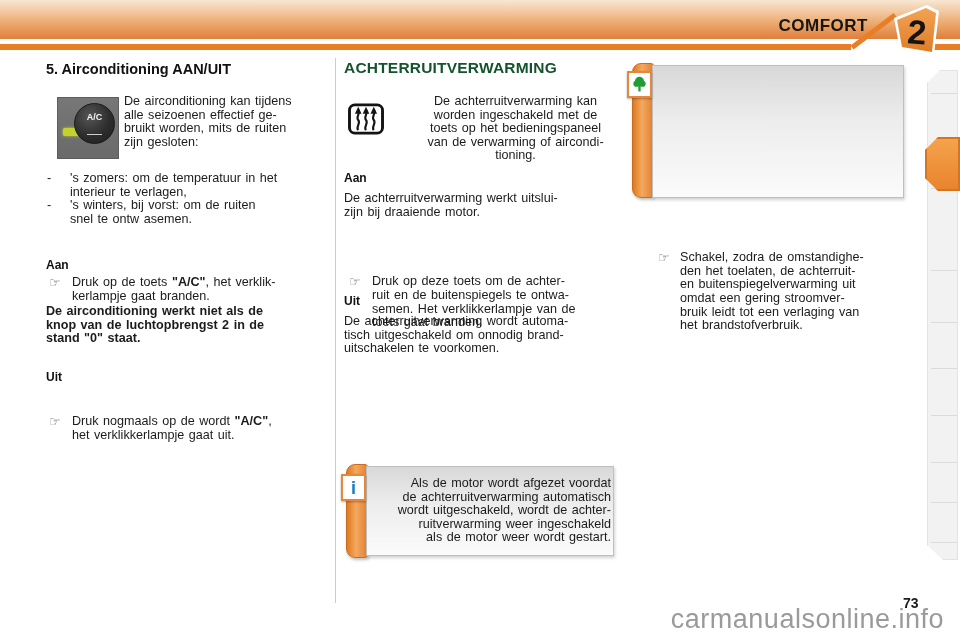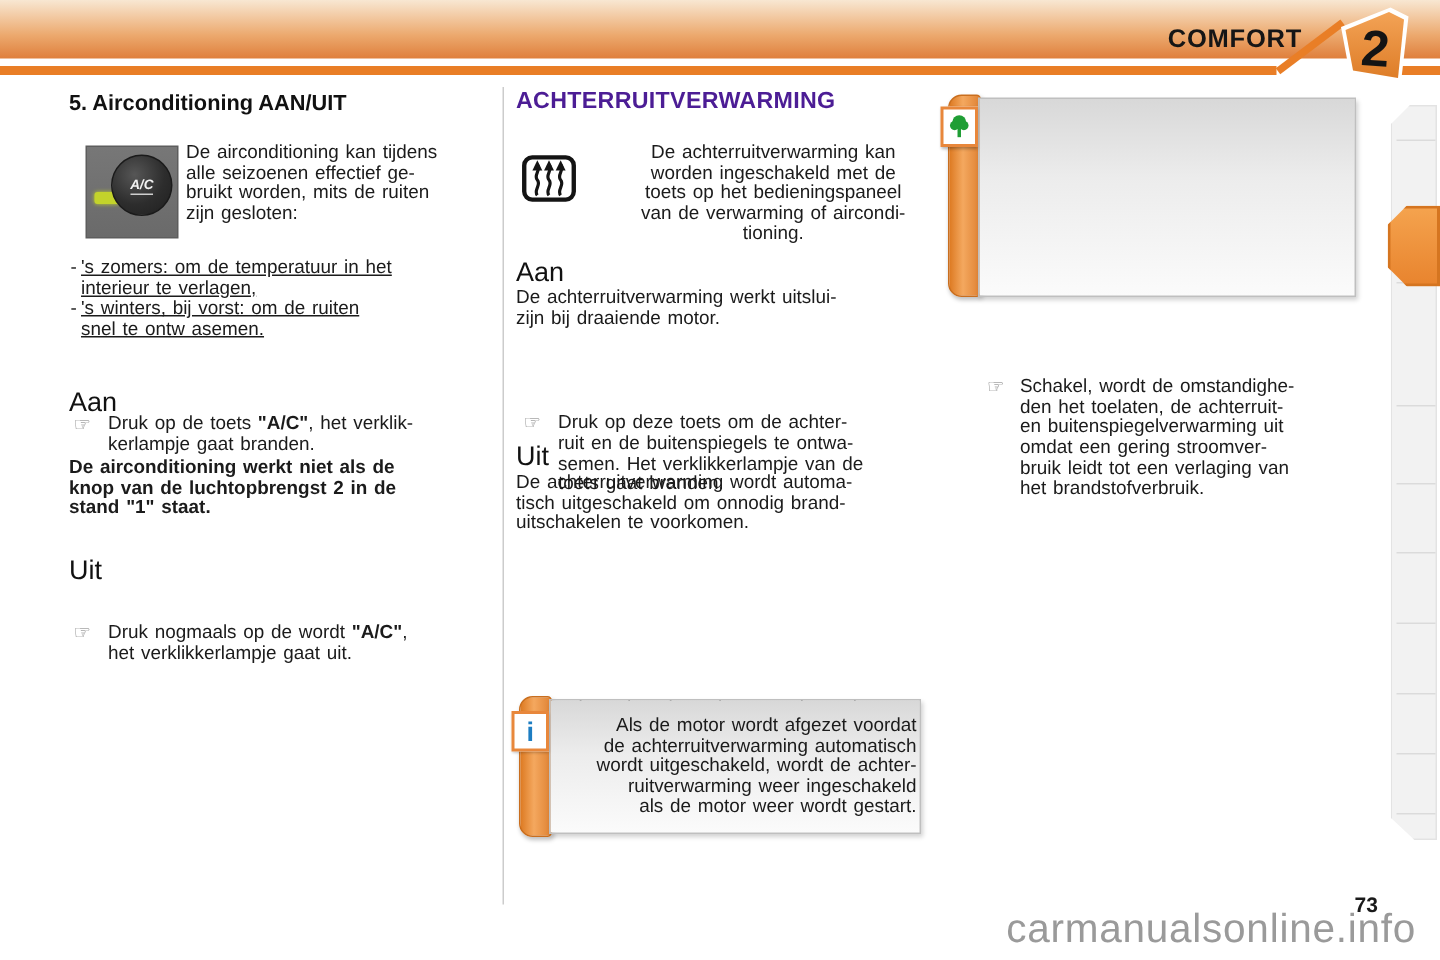--- a/index.html
+++ b/index.html
@@ -11,37 +11,37 @@
   .header-rule{top:44px;height:6px;background:#E97E26;}
   .rule-left{left:0;width:851px;}
   .rule-right{left:934px;width:26px;}
   .header-diag{left:852px;top:45px;width:54px;height:5px;background:#E97E26;transform-origin:0 50%;transform:rotate(-37deg);}
   .comfort-title{top:16px;right:92px;font-size:17px;font-weight:bold;letter-spacing:.5px;color:#161616;}
   .chapter-badge{left:891px;top:4px;width:52px;height:54px;}
 
   
   .divider{left:335px;top:58px;width:1px;height:545px;background:#cccccc;}
   .h-section{font-weight:bold;font-size:14.5px;color:#111;}
-  .h-section-mid{font-weight:bold;font-size:15.5px;letter-spacing:.2px;color:#4c1d95;}
-  .h-sub{font-weight:normal;font-size:18px;color:#111;}
+  .h-section-mid{font-weight:bold;font-size:15.5px;letter-spacing:.2px;color:#14532d;}
+  .h-sub{font-weight:bold;font-size:12px;color:#111;}
   .body-text{font-size:12.6px;line-height:13.6px;white-space:pre-line;word-spacing:1px;}
   .bold-note{font-weight:bold;}
   .step{position:relative;}
   .step .marker{position:absolute;left:3px;top:0;font-size:13px;color:#777;line-height:13.6px;}
   .step .txt{margin-left:26px;}
   .step .txt-mid{margin-left:28px;}
   .bullet-row{position:relative;}
   .bullet-row .bdash{position:absolute;left:1px;top:0;font-size:12.6px;line-height:13.6px;}
-  .bullet-row .btxt{margin-left:8px;text-decoration:underline;}
+  .bullet-row .btxt{margin-left:24px;}
   b.keyb{font-weight:bold;}
 
   
   .ac-img{left:57px;top:97px;width:62px;height:62px;background:linear-gradient(180deg,#777 0%,#6a6a6a 100%);border:1px solid #5d5d5d;box-sizing:border-box;}
   .ac-circle{position:absolute;right:3px;top:5px;width:39px;height:39px;border-radius:50%;background:radial-gradient(circle at 38% 32%,#565656 0%,#2d2d2d 55%,#1f1f1f 100%);border:1px solid #1a1a1a;display:flex;align-items:center;justify-content:center;}
-  .ac-circle span{color:#f2f2f2;font-size:9px;font-weight:bold;font-style:italic;border-bottom:1px solid #cfcfcf;padding-bottom:1px;}
+  .ac-circle span{color:#f2f2f2;font-size:9px;font-weight:bold;border-bottom:1px solid #cfcfcf;padding-bottom:12px;}
   .ac-led{position:absolute;left:5px;top:30px;width:17px;height:8px;border-radius:2px;background:#C3D32B;box-shadow:0 0 3px #c3d32b;}
 
   
   .defrost{left:347px;top:102px;width:38px;height:34px;}
 
   
   .callout-tab{background:linear-gradient(90deg,#DD7A22 0%,#F4A85F 45%,#E08334 100%);border:1px solid #C96E1E;border-radius:9px 3px 3px 9px;box-sizing:border-box;box-shadow:1px 2px 3px rgba(0,0,0,.25);}
   .callout-box{background:linear-gradient(180deg,#D8D8D8 0%,#ECECEC 40%,#FBFBFB 100%);border:1px solid #bfbfbf;box-sizing:border-box;box-shadow:1px 2px 3px rgba(0,0,0,.18);}
   .icon-chip{width:25px;height:27px;background:#fff;border:2px solid #E8873B;box-sizing:border-box;box-shadow:0 1px 2px rgba(0,0,0,.3);display:flex;align-items:center;justify-content:center;}
   .eco-tab{left:632px;top:63px;width:22px;height:135px;}
@@ -112,21 +112,21 @@
 </div>
 
 <div class="abs h-sub" style="left:46px;top:258px;">Aan</div>
 <div class="abs step" style="left:46px;top:276px;width:292px;">
   <span class="marker">☞</span>
   <div class="txt body-text"><span>Druk op de toets </span><b class="keyb">"A/C"</b><span>, het verklik-
 kerlampje gaat branden.</span></div>
 </div>
 <div class="abs body-text bold-note" style="left:46px;top:305px;width:292px;">De airconditioning werkt niet als de
 knop van de luchtopbrengst 2 in de
-stand "1" staat.</div>
+stand "0" staat.</div>
 
 <div class="abs h-sub" style="left:46px;top:370px;">Uit</div>
 <div class="abs step" style="left:46px;top:388px;width:292px;">
   <span class="marker">☞</span>
   <div class="txt body-text"><span>Druk nogmaals op de wordt </span><b class="keyb">"A/C"</b><span>,
 het verklikkerlampje gaat uit.</span></div>
 </div>
 
 <div class="abs divider"></div>
 
@@ -182,21 +182,21 @@
     <g fill="#1F9E35">
       <circle cx="11" cy="8" r="6"></circle>
       <circle cx="7" cy="11" r="4"></circle>
       <circle cx="15" cy="11" r="4"></circle>
       <rect x="9.5" y="12" width="3" height="9"></rect>
     </g>
   </svg>
 </div>
 <div class="abs step eco-step">
   <span class="marker" style="left:2px;">☞</span>
-  <div class="txt body-text" style="margin-left:24px;">Schakel, wordt de omstandighe-
+  <div class="txt body-text" style="margin-left:24px;">Schakel, zodra de omstandighe-
 den het toelaten, de achterruit-
 en buitenspiegelverwarming uit
 omdat een gering stroomver-
 bruik leidt tot een verlaging van
 het brandstofverbruik.</div>
 </div>
 
 <div class="abs callout-tab info-tab"></div>
 <div class="abs callout-box info-box"></div>
 <div class="abs icon-chip info-chip">

